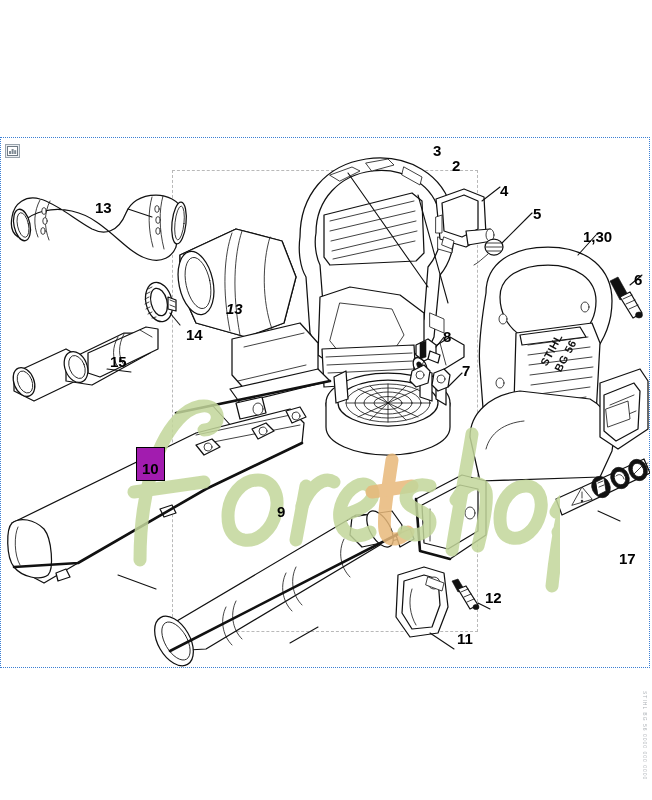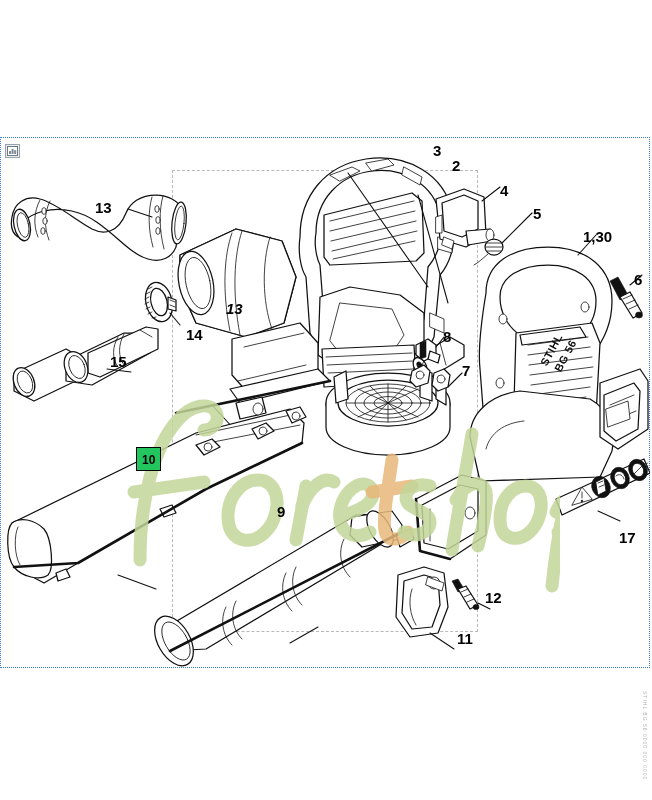--- a/index.html
+++ b/index.html
@@ -46,24 +46,24 @@
   
   .callout{
     position:absolute;
     font-family:"Liberation Sans", sans-serif;
     font-weight:bold;color:#000;
     font-size:15px;line-height:1;
     white-space:nowrap;
     user-select:none;
   }
   .callout.hl{
-    background:#22c55e;
-    padding:6px 5px 4px 5px;
+    background:#a21caf;
+    padding:13px 5px 4px 5px;
     border:1px solid #000;
-    font-size:12px;
+    font-size:15px;
   }
 
   
   .brandtxt{
     position:absolute;
     font-family:"Liberation Sans", sans-serif;
     font-weight:bold;
     color:#111;
     letter-spacing:0.5px;
     user-select:none;
@@ -512,21 +512,21 @@
     <span class="callout" style="left:533px;top:206px;">5</span>
     <span class="callout" style="left:583px;top:229px;">1,30</span>
     <span class="callout" style="left:634px;top:272px;">6</span>
     <span class="callout" style="left:226px;top:301px;font-style:italic;">13</span>
     <span class="callout" style="left:186px;top:327px;">14</span>
     <span class="callout" style="left:110px;top:354px;">15</span>
     <span class="callout" style="left:443px;top:329px;">8</span>
     <span class="callout" style="left:462px;top:363px;">7</span>
     <span class="callout hl" style="left:136px;top:447px;">10</span>
     <span class="callout" style="left:277px;top:504px;">9</span>
-    <span class="callout" style="left:619px;top:530px;">17</span>
+    <span class="callout" style="left:619px;top:551px;">17</span>
     <span class="callout" style="left:485px;top:590px;">12</span>
     <span class="callout" style="left:457px;top:631px;text-align:right;">11</span>
   </div>
 
   <div>
     <span class="brandtxt" style="left:538px;top:362px;font-size:11px;transform:rotate(-62deg);transform-origin:left top;">STIHL</span>
     <span class="brandtxt" style="left:552px;top:368px;font-size:11px;transform:rotate(-62deg);transform-origin:left top;">BG 56</span>
   </div>
 
   <span class="edge-code">STIHL  BG 56  0000 000 0000</span>

